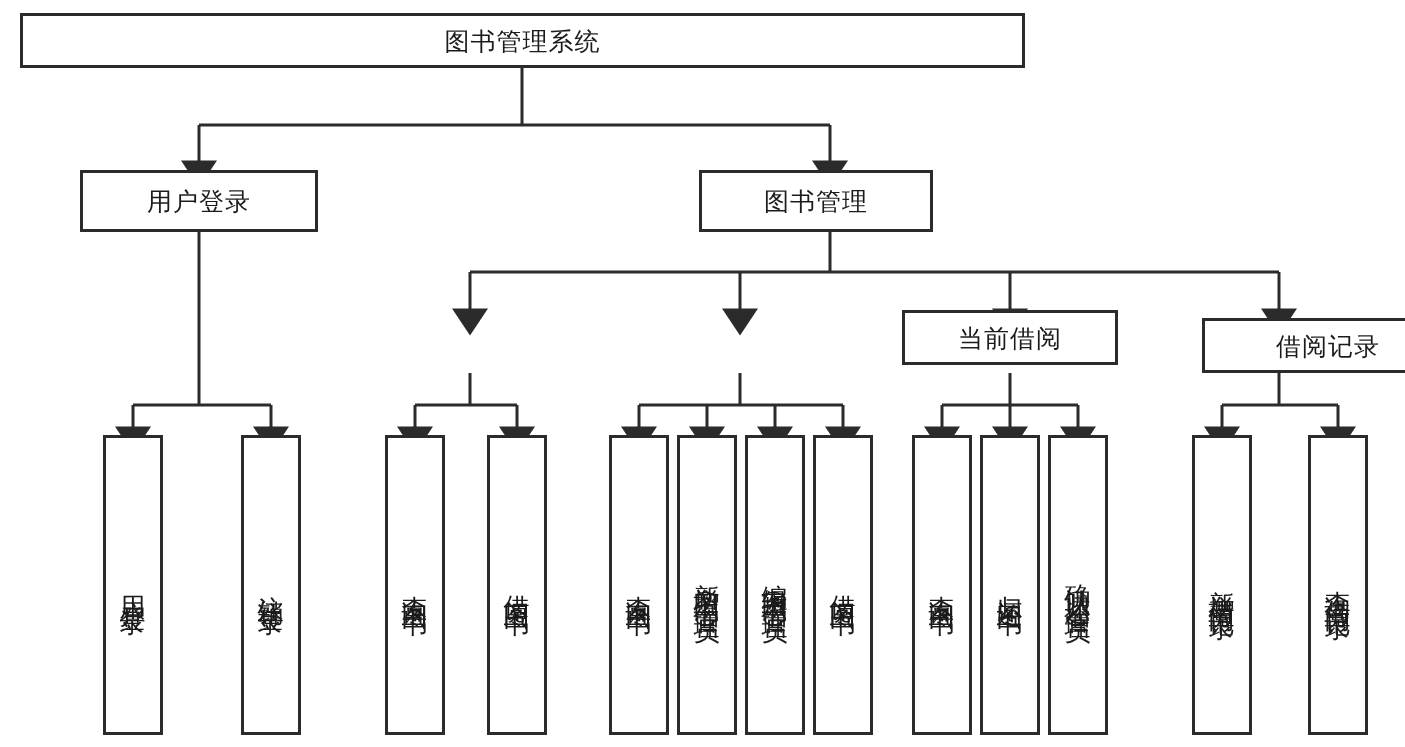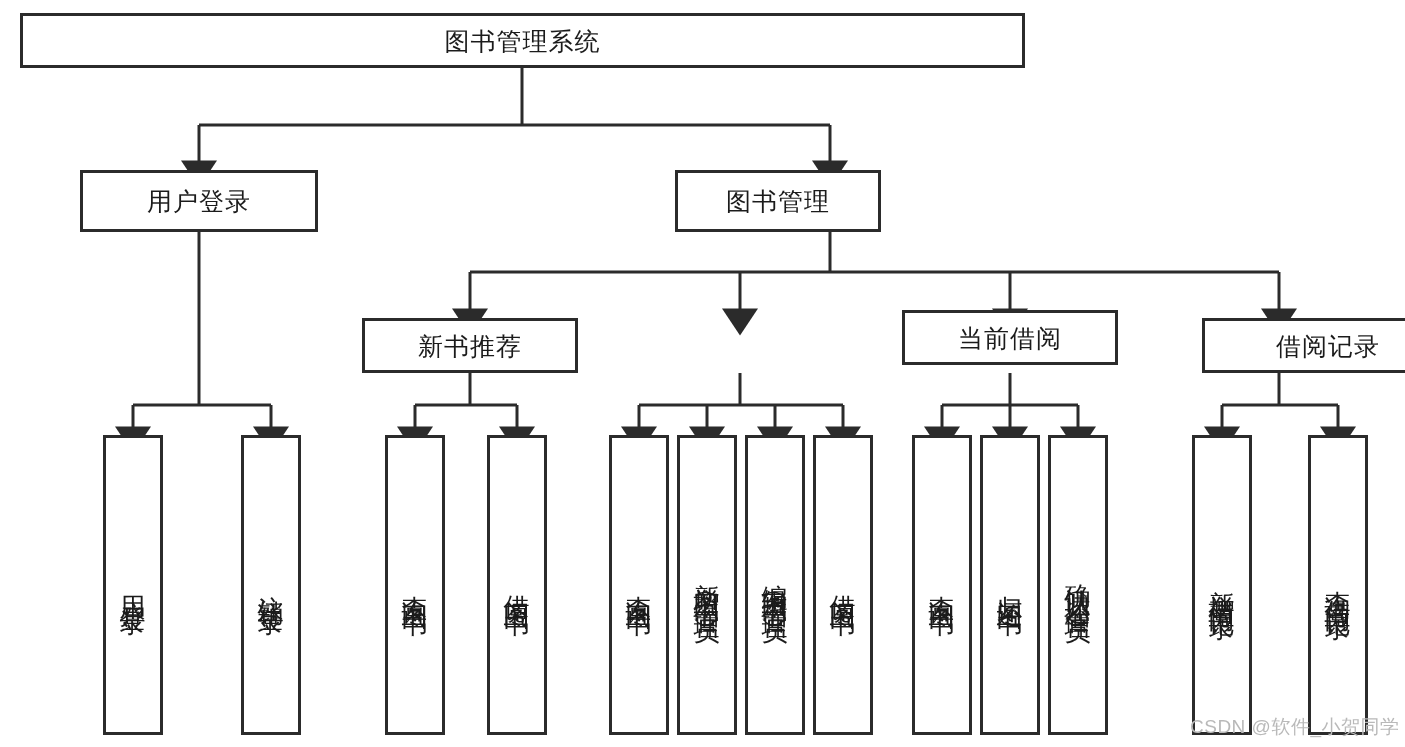--- a/index.html
+++ b/index.html
@@ -125,27 +125,24 @@
     </g>
   </svg>
 
   <div class="node horiz root" style="left:20px; top:13px; width:1005px; height:55px;">
     <span class="label">图书管理系统</span>
   </div>
 
   <div class="node horiz" style="left:80px; top:170px; width:238px; height:62px;">
     <span class="label">用户登录</span>
   </div>
-  <div class="node horiz" style="left:675px; top:170px; width:206px; height:62px;">
+  <div class="node horiz" style="left:699px; top:170px; width:234px; height:62px;">
     <span class="label">图书管理</span>
   </div>
 
-  <div class="node horiz" style="left:362px; top:318px; width:216px; height:55px;">
-    <span class="label">新书推荐</span>
-  </div>
   <div class="node horiz" style="left:902px; top:310px; width:216px; height:55px;">
     <span class="label">当前借阅</span>
   </div>
   <div class="node horiz" style="left:1202px; top:318px; width:252px; height:55px;">
     <span class="label">借阅记录</span>
   </div>
 
   <div class="node vert" style="left:103px; top:435px; width:60px; height:300px;">
     <span class="label">用户登录</span>
   </div>
@@ -183,15 +180,14 @@
     <span class="label">确认归还（管理员）</span>
   </div>
 
   <div class="node vert" style="left:1192px; top:435px; width:60px; height:300px;">
     <span class="label">新增借阅记录</span>
   </div>
   <div class="node vert" style="left:1308px; top:435px; width:60px; height:300px;">
     <span class="label">查询借阅记录</span>
   </div>
 
-  <div class="watermark" style="left:1190px; top:714px;">CSDN @软件_小贺同学</div>
 
 </div>
 
 </body></html>

